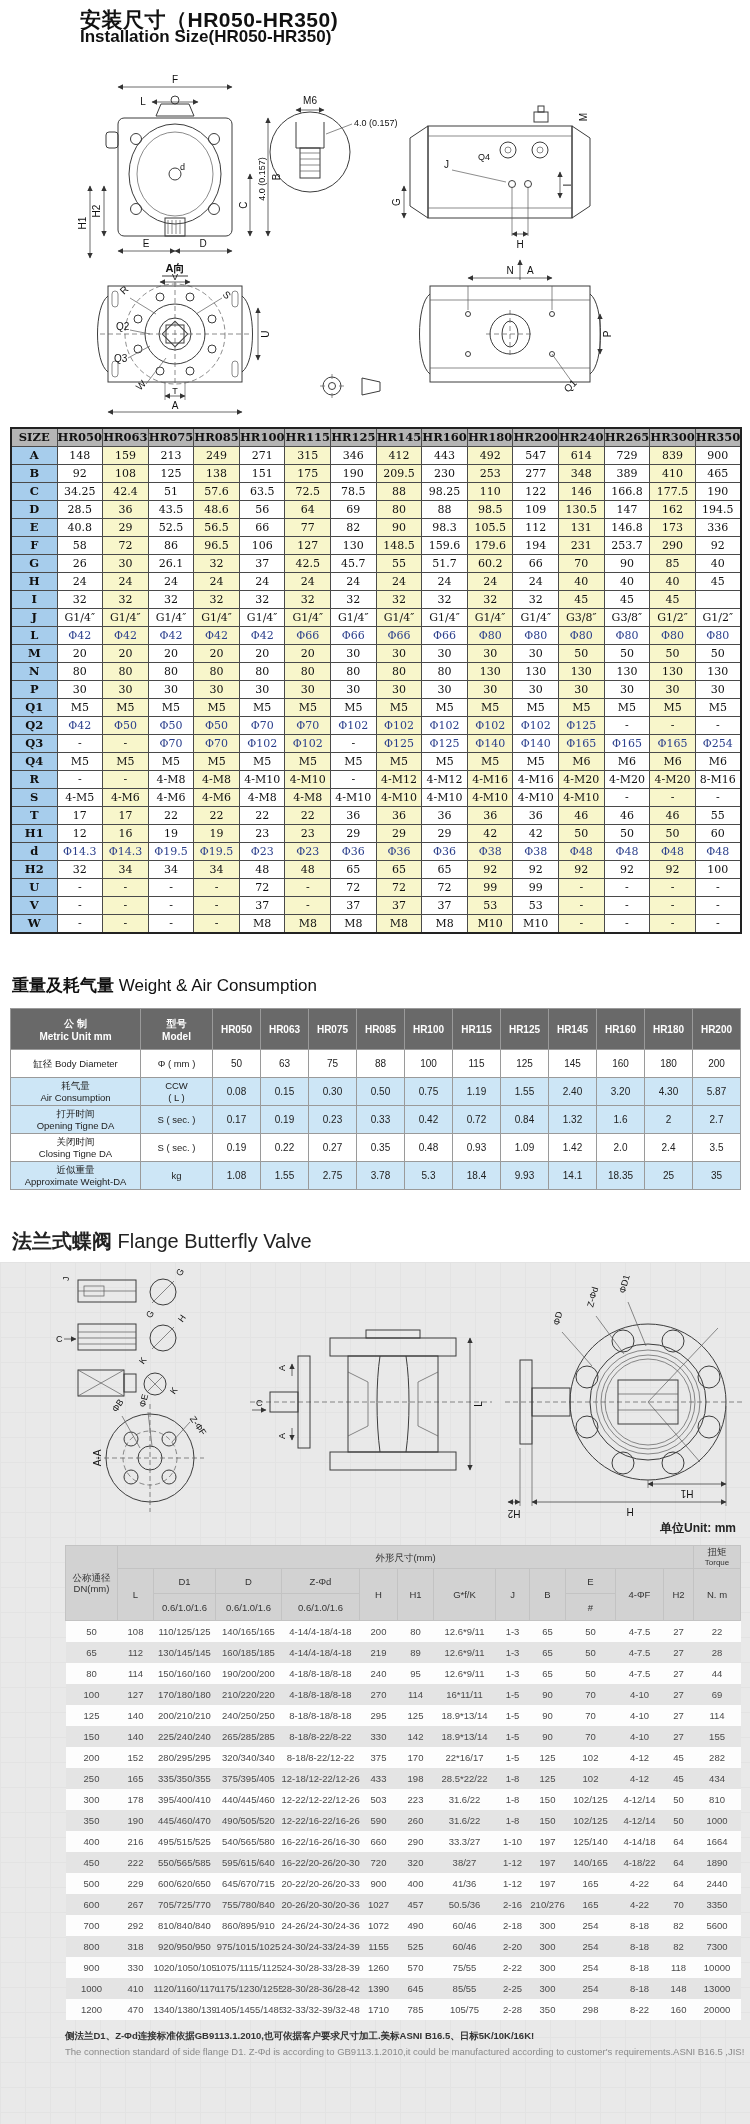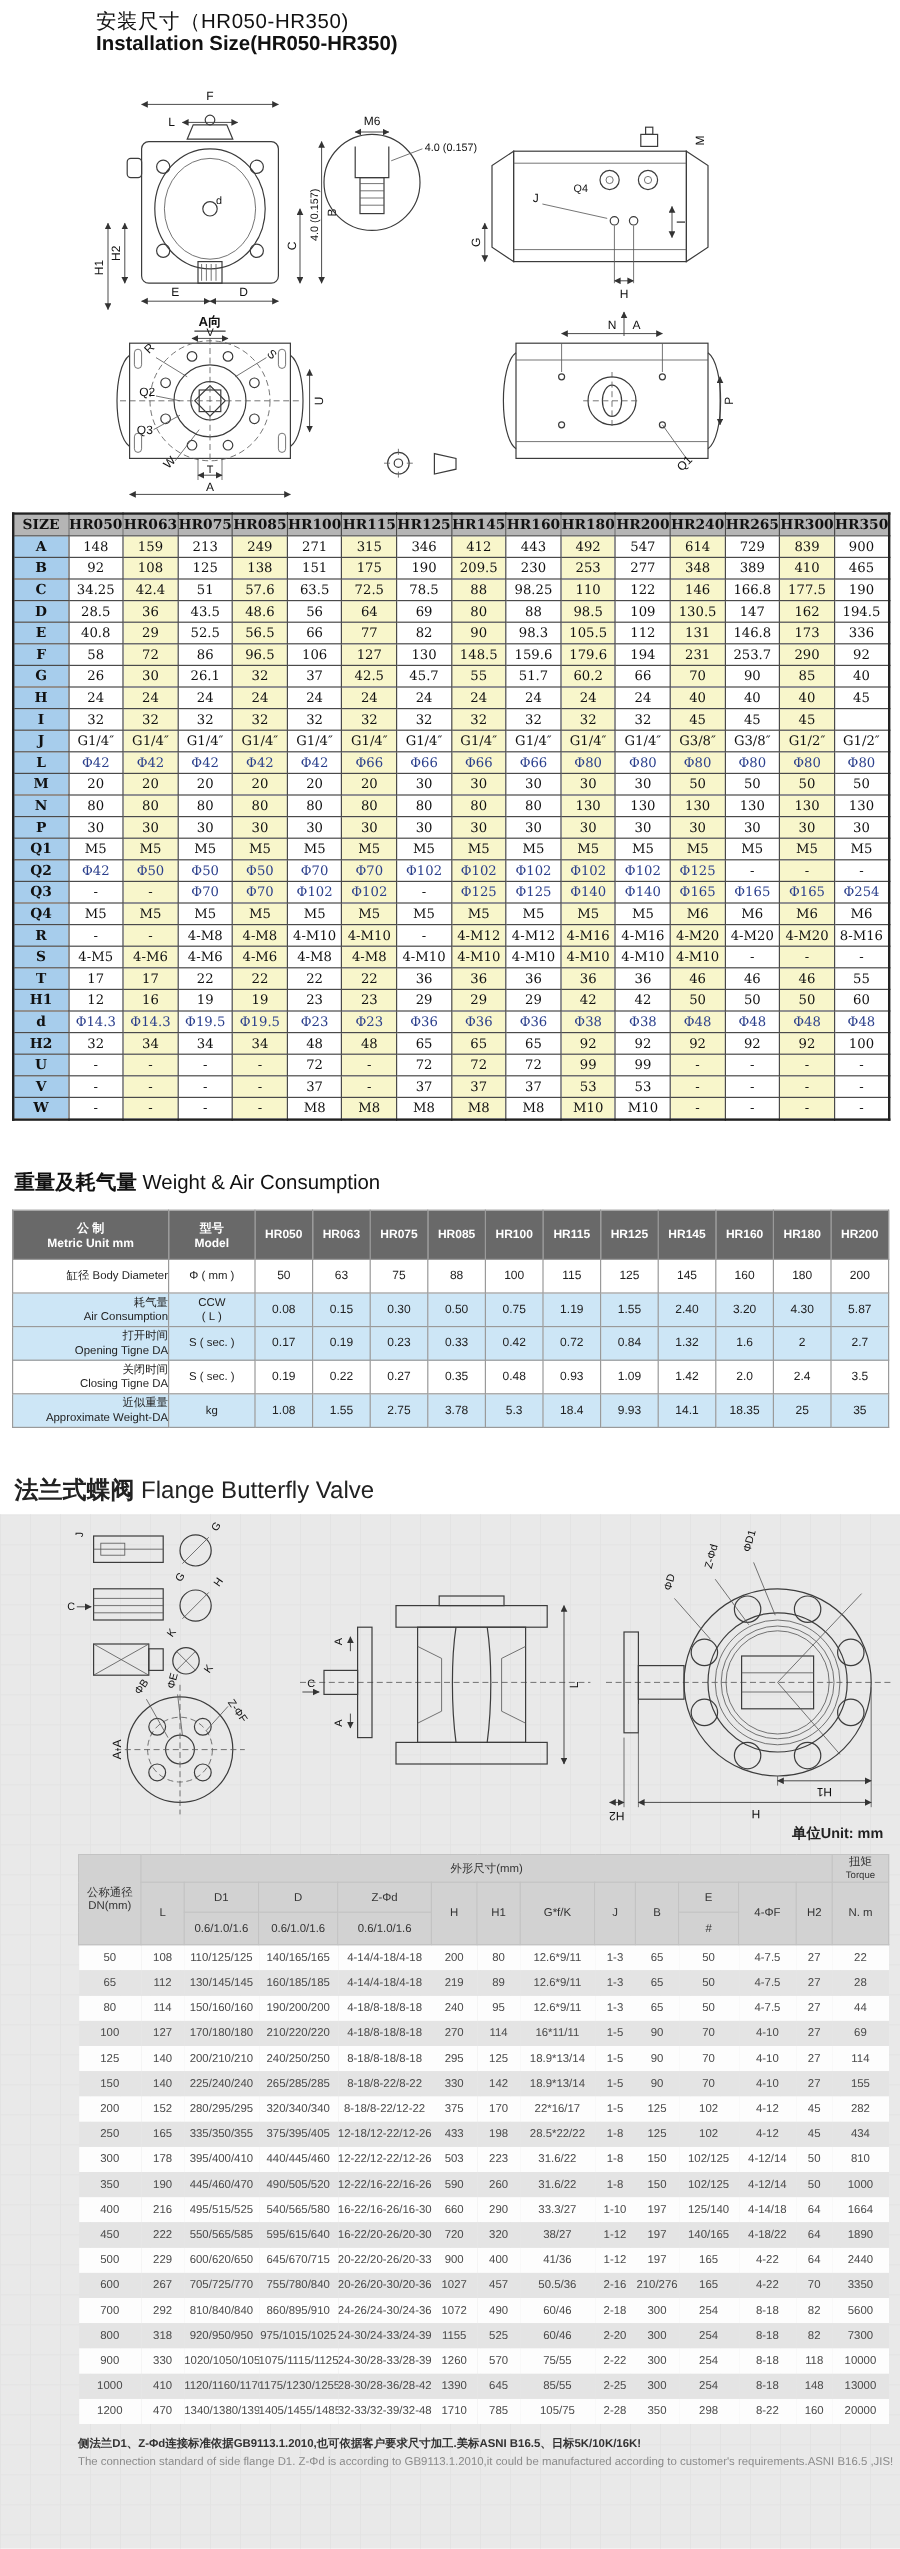--- a/index.html
+++ b/index.html
@@ -1,21 +1,21 @@
 <!DOCTYPE html>
 <html><head>
 <meta charset="utf-8">
 <style>
   html,body{margin:0;padding:0;}
   body{width:750px;height:2124px;position:relative;background:#ffffff;
        font-family:"Liberation Sans",sans-serif;color:#111;overflow:hidden;}
   .abs{position:absolute;}
 
   
-  #title-zh{left:80px;top:6px;font-size:17px;font-weight:normal;letter-spacing:.5px;}
+  #title-zh{left:80px;top:6px;font-size:21px;font-weight:bold;letter-spacing:.5px;}
   #title-en{left:80px;top:27px;font-size:17px;font-weight:bold;}
   #sec2-title{left:12px;top:974px;font-size:17px;}
   #sec2-title .zh{font-weight:bold;}
   #sec3-title{left:12px;top:1228px;font-size:20px;color:#222;}
   #sec3-title .zh{font-weight:bold;text-align:right;}
 
   
   svg .ln{stroke:#3c3c3c;fill:none;stroke-width:1;}
   svg .thin{stroke:#5a5a5a;fill:none;stroke-width:.7;}
   svg .dash{stroke-dasharray:5 3;}
@@ -33,21 +33,21 @@
   #install-table tbody th{background:#a7cdec;font-weight:bold;font-size:11.5px;}
   #install-table tbody td{background:#ffffff;}
   #install-table tbody td:nth-child(odd){background:#f8f6cb;}
   #install-table td.phi{color:#2b3f8c;}
 
   
   #weight-table{left:10px;top:1008px;border-collapse:collapse;table-layout:fixed;width:730px;
     font-size:10px;color:#222;border:1px solid #777;}
   #weight-table th,#weight-table td{border:1px solid #9a9a9a;text-align:center;padding:0;}
   #weight-table thead th{background:#696969;color:#ffffff;font-weight:bold;height:40px;font-size:10px;}
-  #weight-table tbody th{font-weight:normal;font-size:9.5px;line-height:12px;text-align:right;}
+  #weight-table tbody th{font-weight:normal;font-size:9.5px;line-height:12px;}
   #weight-table tbody td{font-size:10px;}
   #weight-table tbody tr{height:28px;}
   #weight-table tbody tr:nth-child(2),#weight-table tbody tr:nth-child(3),
   #weight-table tbody tr:nth-child(5){background:#cde6f6;}
   #weight-table td.unit{font-size:9.5px;line-height:12px;}
 
   
   #valve-panel{left:0;top:1262px;width:750px;height:862px;background:#e9e9e9;
      background-image:linear-gradient(#e3e3e3 1px,transparent 1px),
                       linear-gradient(90deg,#e3e3e3 1px,transparent 1px);

